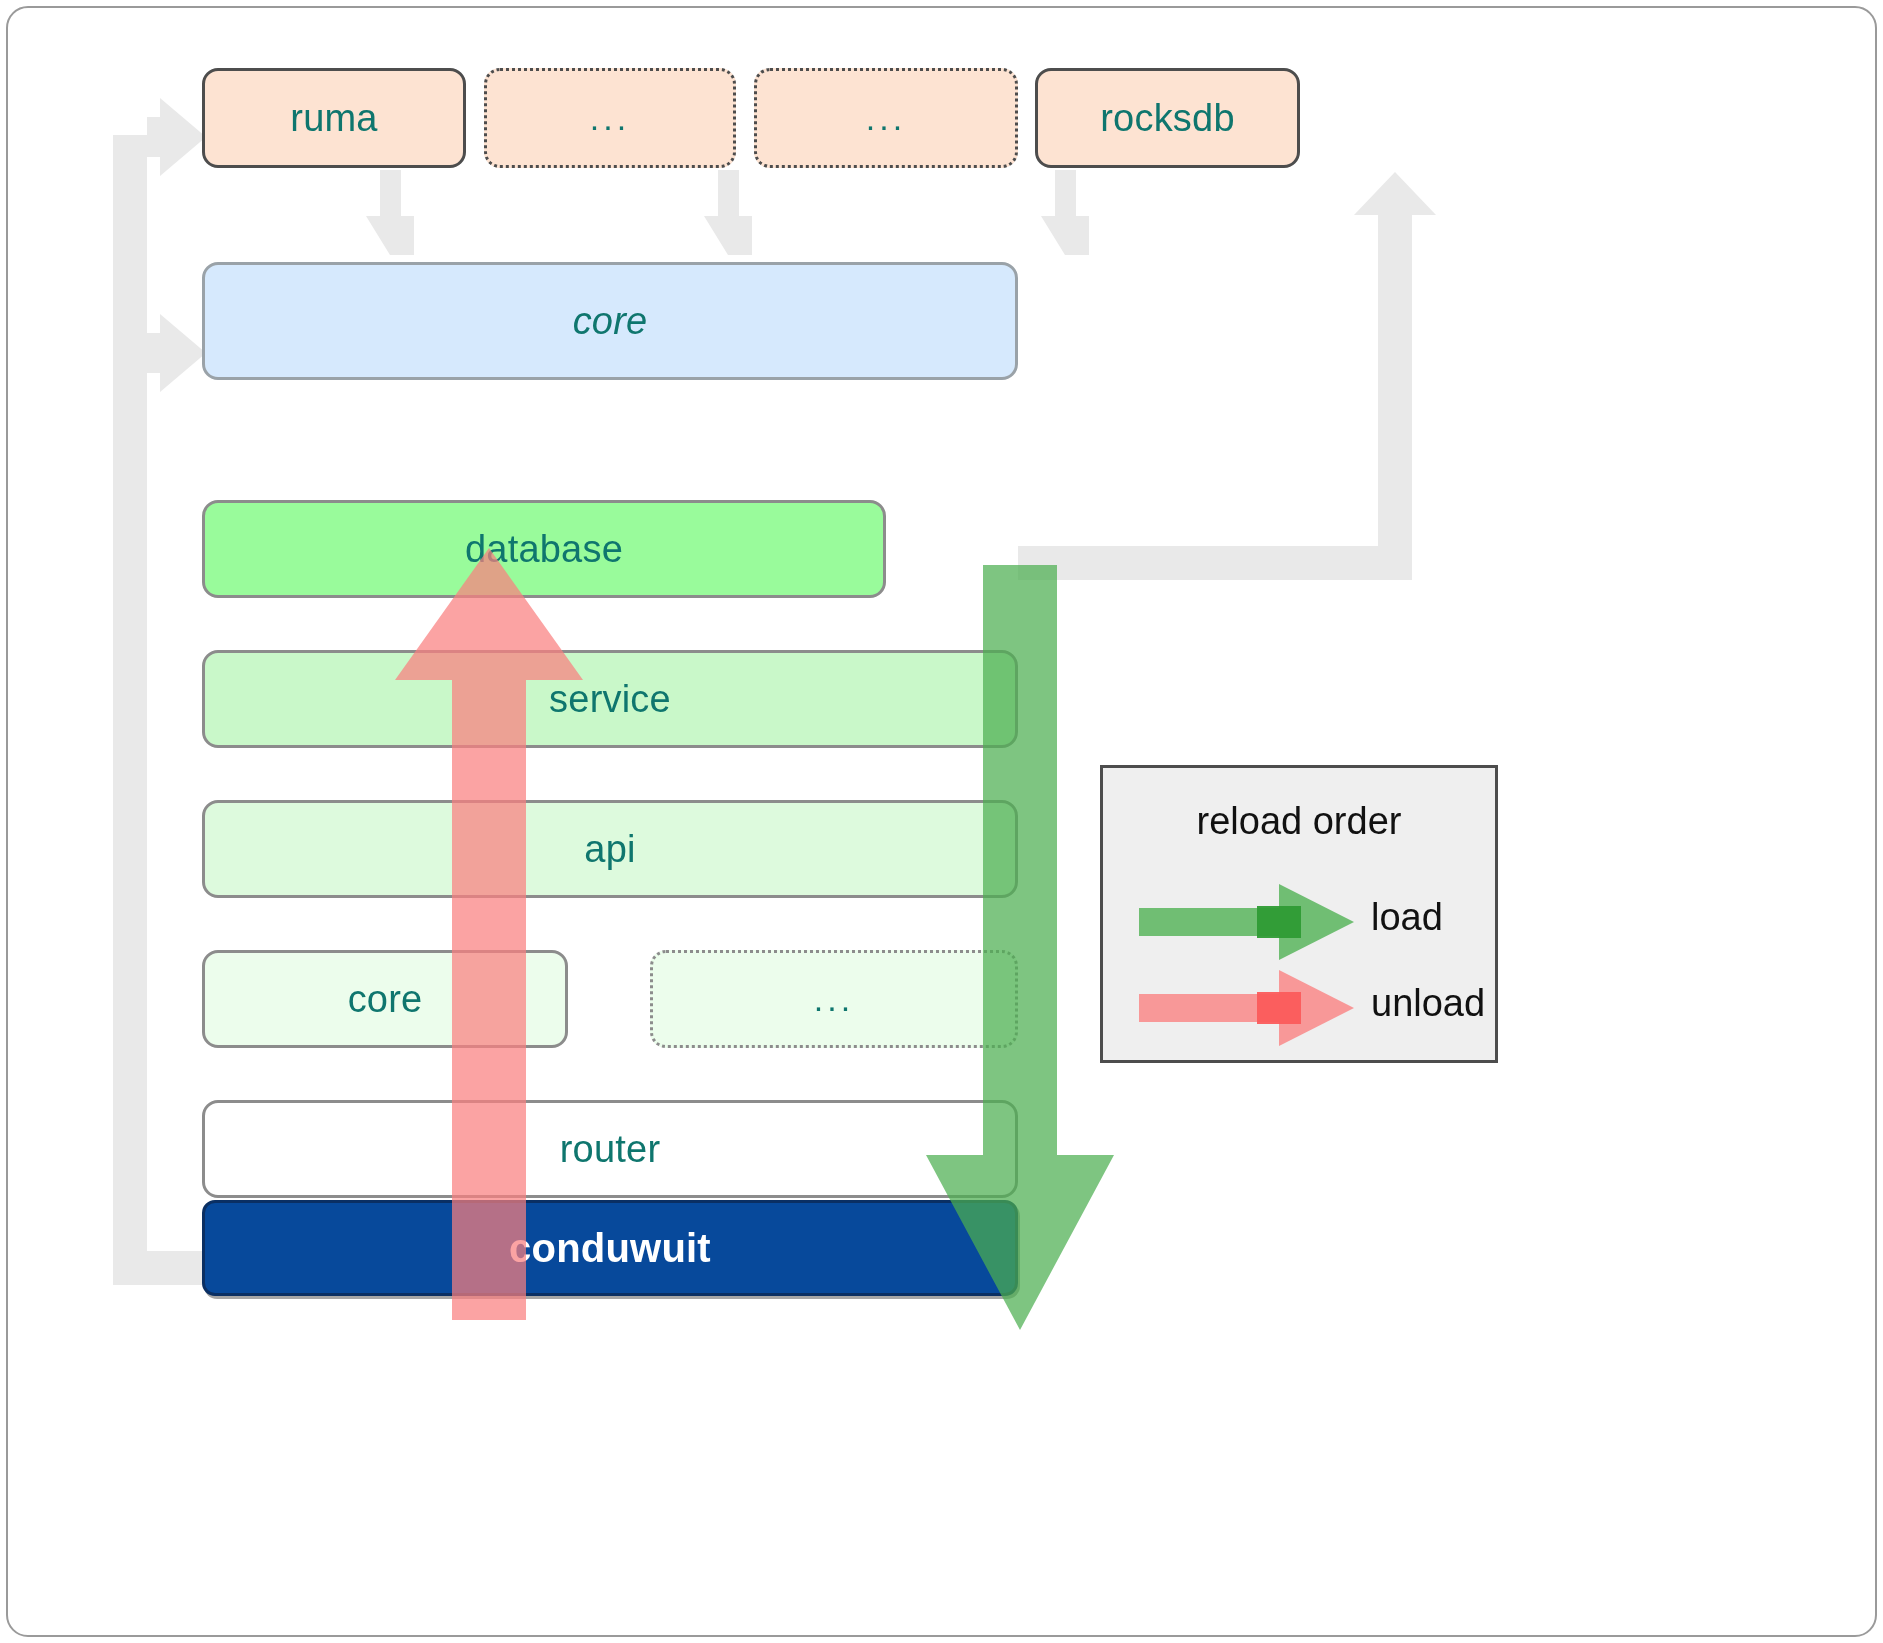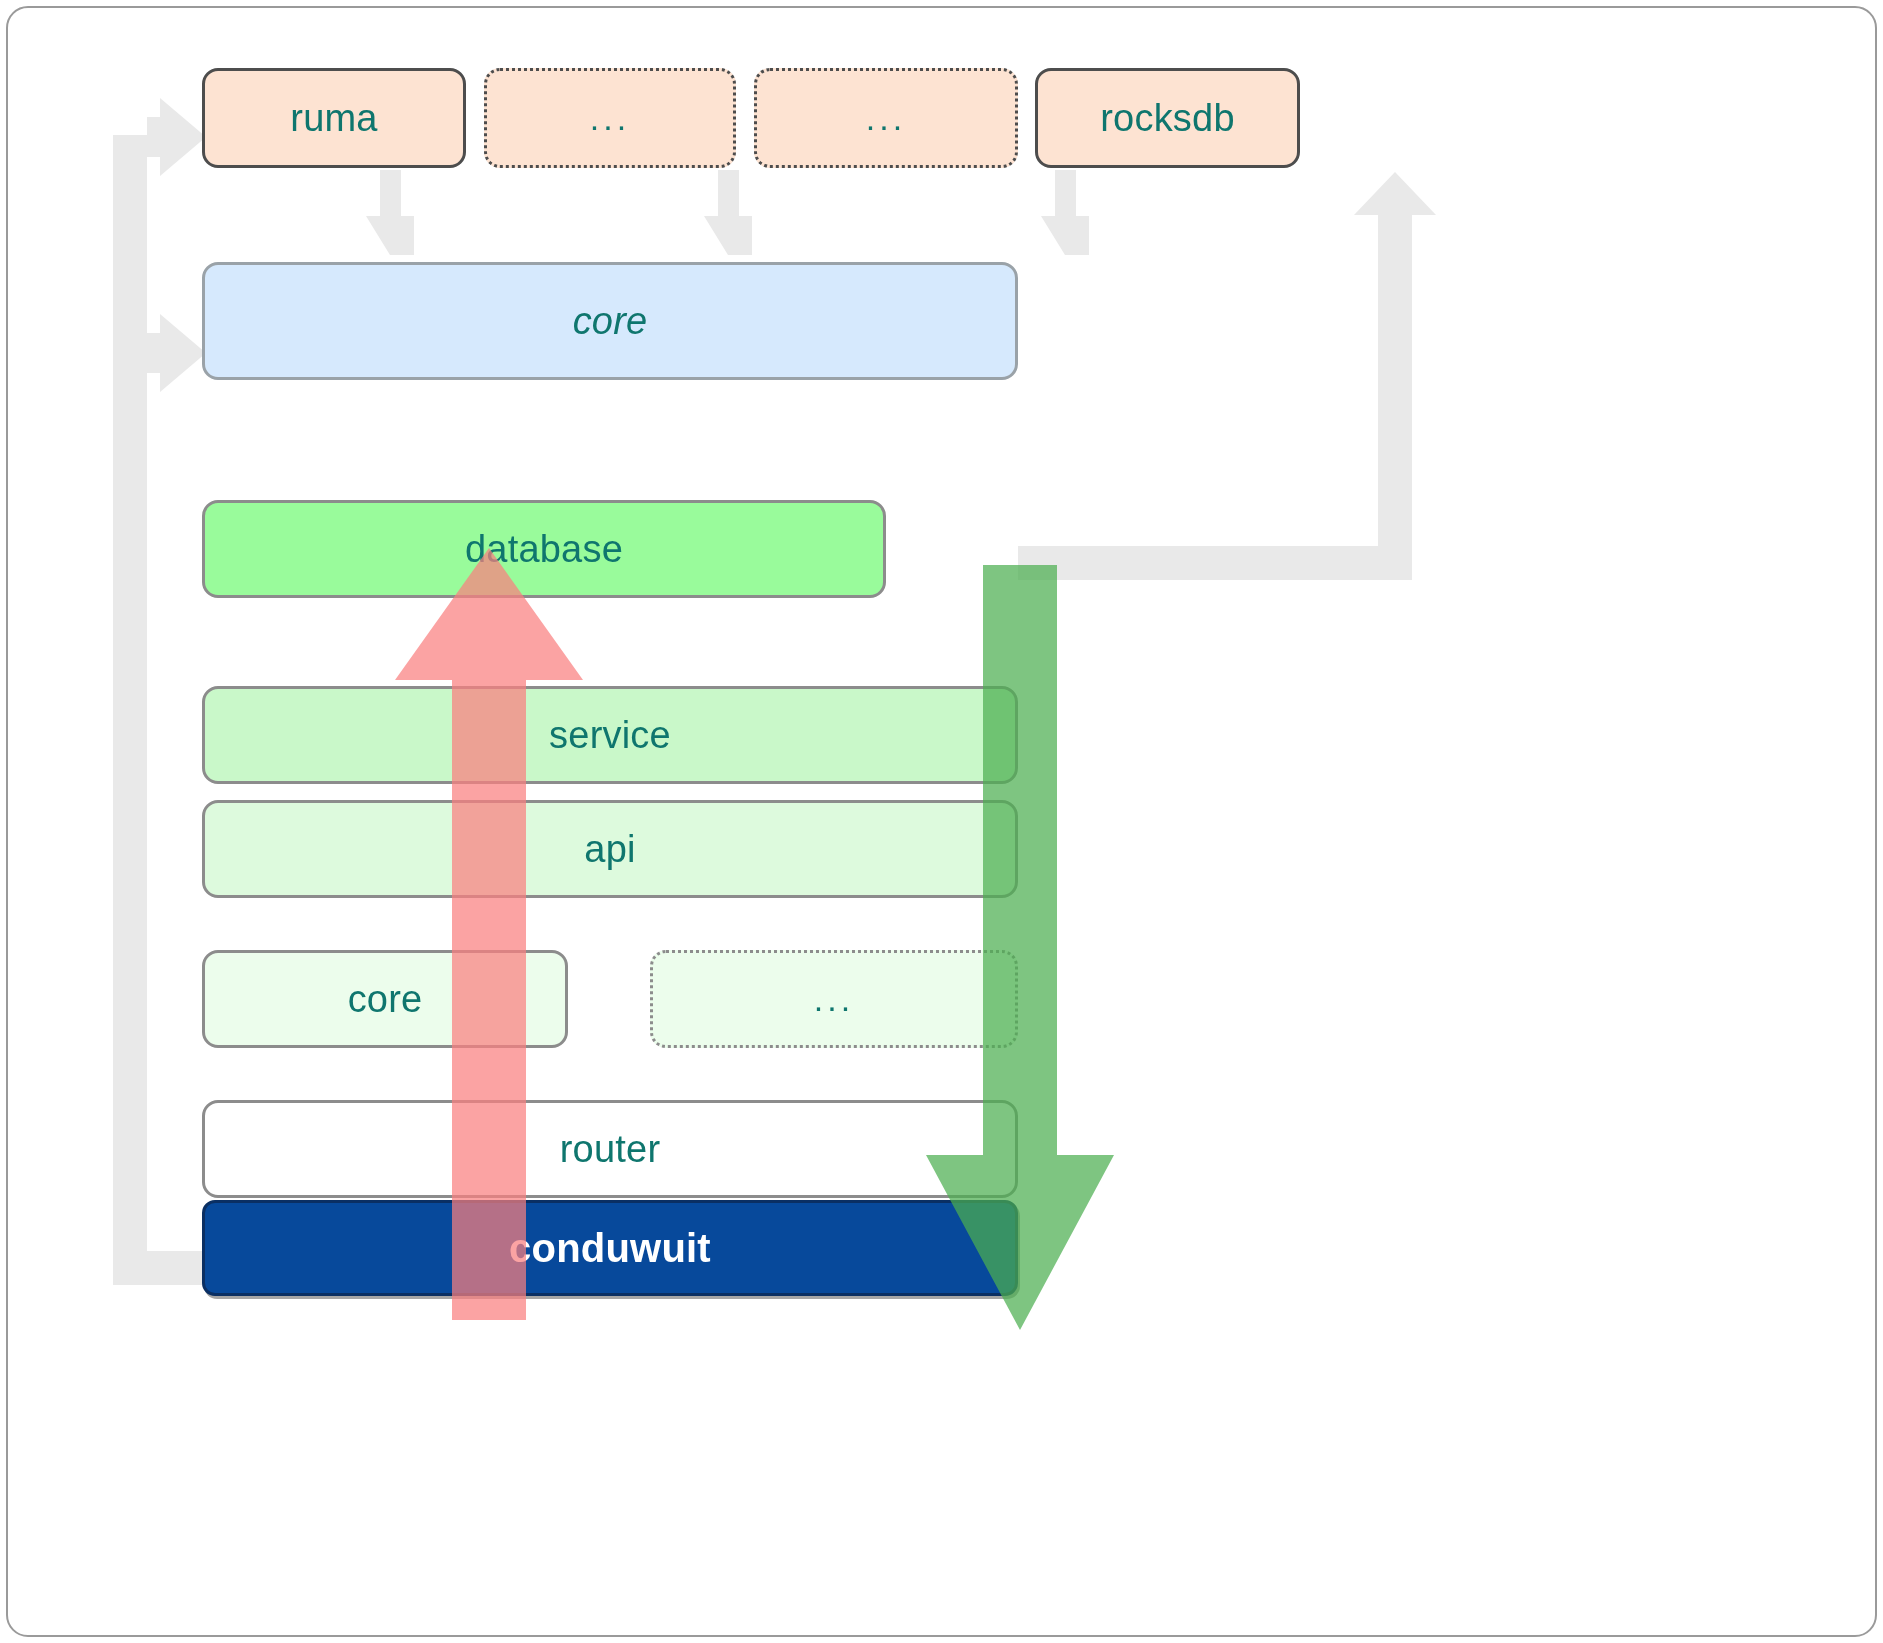--- a/index.html
+++ b/index.html
@@ -111,21 +111,21 @@
   </div>
 
   <div class="box layer core" style="left:202px;top:262px;width:816px;">
     <span>core</span>
   </div>
 
   <div class="box layer database" style="left:202px;top:500px;width:684px;">
     <span>database</span>
   </div>
 
-  <div class="box layer service" style="left:202px;top:650px;width:816px;margin-top:36px;">
+  <div class="box layer service" style="left:202px;top:650px;width:816px;">
     <span>service</span>
   </div>
 
   <div class="box layer api" style="left:202px;top:800px;width:816px;">
     <span>api</span>
   </div>
 
   <div class="box layer admin" style="left:202px;top:950px;width:366px;">
     <span>core</span>
   </div>
@@ -146,14 +146,33 @@
 
     <g fill="#fa7f7f" fill-opacity="0.72">
       <path d="M 452 1320 L 452 680 L 395 680 L 489 548 L 583 680 L 526 680 L 526 1320 Z"></path>
     </g>
 
     <g fill="#4caf50" fill-opacity="0.72">
       <path d="M 983 565 L 983 1155 L 926 1155 L 1020 1330 L 1114 1155 L 1057 1155 L 1057 565 Z"></path>
     </g>
   </svg>
 
+  <div class="legend">
+    <div class="legend-title">reload order</div>
+
+    <div class="legend-row load">
+      <svg class="legend-arrow" viewBox="0 0 220 84" xmlns="http://www.w3.org/2000/svg">
+        <path d="M 0 28 L 140 28 L 140 4 L 215 42 L 140 80 L 140 56 L 0 56 Z" fill="#4caf50" fill-opacity="0.78"></path>
+        <rect x="118" y="26" width="44" height="32" fill="#2e9b34" fill-opacity="0.95"></rect>
+      </svg>
+      <div class="legend-label">load</div>
+    </div>
+
+    <div class="legend-row unload">
+      <svg class="legend-arrow" viewBox="0 0 220 84" xmlns="http://www.w3.org/2000/svg">
+        <path d="M 0 28 L 140 28 L 140 4 L 215 42 L 140 80 L 140 56 L 0 56 Z" fill="#fa7f7f" fill-opacity="0.78"></path>
+        <rect x="118" y="26" width="44" height="32" fill="#fb5b5b" fill-opacity="0.95"></rect>
+      </svg>
+      <div class="legend-label">unload</div>
+    </div>
+  </div>
 
 </div>
 
 </body></html>

